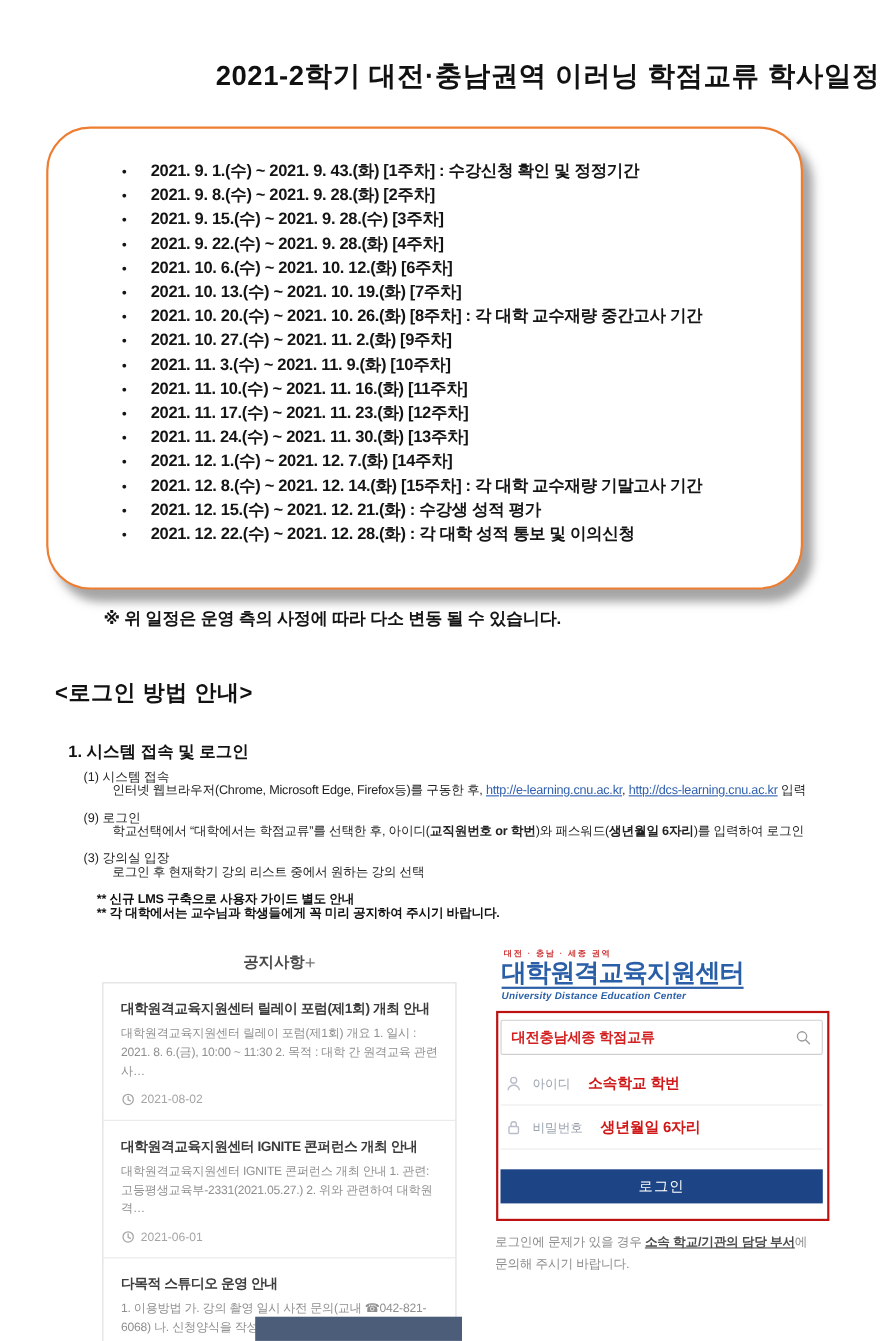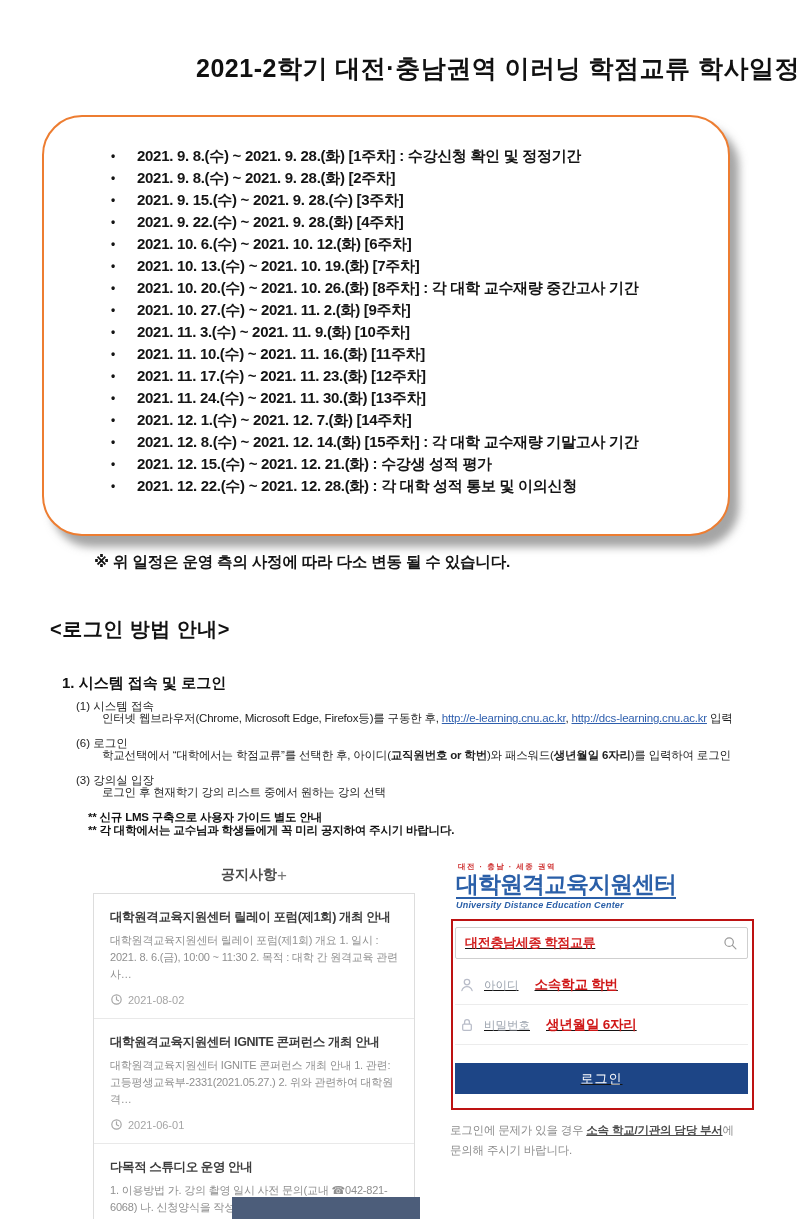--- a/index.html
+++ b/index.html
@@ -51,21 +51,21 @@
   .dcs .d{color:#16355f}.dcs .c{color:#a6bac9}.dcs .s{color:#8ab33e}
   .dcs-sub{font-size:6.5px;color:#9a9a9a;margin-top:2px;letter-spacing:.3px;white-space:nowrap;}
   .dcs-sub .red{color:#c00000;}
   .logo-right{margin-left:6px;padding-top:1px;}
   .region{font-size:7.5px;color:#cf3333;font-weight:700;letter-spacing:1.5px;margin-left:2px;}
   .name-kr{font-size:23px;font-weight:800;color:#2a5fa8;letter-spacing:-1px;line-height:1.05;
            border-bottom:2px solid #2a5fa8;padding-bottom:1px;white-space:nowrap;}
   .name-en{font-size:9px;font-weight:700;font-style:italic;color:#2a5fa8;margin-top:1px;letter-spacing:.2px;white-space:nowrap;}
 
   .red-box{position:absolute;left:451px;top:919px;width:303px;height:191px;border:2.5px solid #bd1212;
-           box-sizing:border-box;background:#fff;padding:6px 4px 0 2px;text-decoration:underline;}
+           box-sizing:border-box;background:#fff;padding:6px 4px 0 2px;}
   .search-row{height:30px;border:1px solid #cfcfcf;border-radius:2px;display:flex;align-items:center;
               padding:0 9px;background:#fff;cursor:text;}
   .search-text{flex:1;font-size:13px;font-weight:700;color:#d32020;letter-spacing:-.3px;}
   .icon-search{width:15px;height:15px;flex:0 0 auto;cursor:pointer;}
   .form-row{display:flex;align-items:center;margin-top:17px;padding:0 4px 10px;border-bottom:1px solid #ececec;cursor:text;}
   .form-row.pw{margin-top:11px;}
   .ficon{width:16px;height:16px;margin-right:9px;flex:0 0 auto;}
   .flabel{font-size:11.5px;color:#9aa2ad;margin-right:16px;}
   .fhint{font-size:13.5px;font-weight:700;color:#d01818;letter-spacing:-.2px;}
   .login-btn{display:block;width:100%;height:31px;margin-top:18px;background:#1d4586;color:#fff;border:none;
@@ -80,21 +80,21 @@
 </head>
 <body>
 
 <div class="page">
 
   <h1 class="title">2021-2학기 대전·충남권역 이러닝 학점교류 학사일정</h1>
 
   <div class="schedule-box">
     <ul class="schedule-list">
 
-        <li class="schedule-item">2021. 9. 8.(수) ~ 2021. 9. 28.(화) [1주차] : 수강신청 확인 및 정정기간</li>
+        <li class="schedule-item">2021. 9. 1.(수) ~ 2021. 9. 43.(화) [1주차] : 수강신청 확인 및 정정기간</li>
 
         <li class="schedule-item">2021. 9. 8.(수) ~ 2021. 9. 28.(화) [2주차]</li>
 
         <li class="schedule-item">2021. 9. 15.(수) ~ 2021. 9. 28.(수) [3주차]</li>
 
         <li class="schedule-item">2021. 9. 22.(수) ~ 2021. 9. 28.(화) [4주차]</li>
 
 
         <li class="schedule-item">2021. 10. 6.(수) ~ 2021. 10. 12.(화) [6주차]</li>
 
@@ -126,21 +126,21 @@
   <div class="note">※ 위 일정은 운영 측의 사정에 따라 다소 변동 될 수 있습니다.</div>
 
   <div class="guide-heading">&lt;로그인 방법 안내&gt;</div>
   <div class="guide-sec">1. 시스템 접속 및 로그인</div>
 
   <div class="glabel s1l">(1) 시스템 접속</div>
   <div class="gdesc s1d">
     <span>인터넷 웹브라우저(Chrome, Microsoft Edge, Firefox등)를 구동한 후, </span><a class="link">http://e-learning.cnu.ac.kr</a><span>, </span><a class="link">http://dcs-learning.cnu.ac.kr</a><span> 입력</span>
   </div>
 
-  <div class="glabel s2l">(6) 로그인</div>
+  <div class="glabel s2l">(9) 로그인</div>
   <div class="gdesc s2d">
     <span>학교선택에서 “대학에서는 학점교류”를 선택한 후, 아이디(</span><span class="gb">교직원번호 or 학번</span><span>)와 패스워드(</span><span class="gb">생년월일 6자리</span><span>)를 입력하여 로그인</span>
   </div>
 
   <div class="glabel s3l">(3) 강의실 입장</div>
   <div class="gdesc s3d">로그인 후 현재학기 강의 리스트 중에서 원하는 강의 선택</div>
 
   <div class="gnote n1">** 신규 LMS 구축으로 사용자 가이드 별도 안내</div>
   <div class="gnote n2">** 각 대학에서는 교수님과 학생들에게 꼭 미리 공지하여 주시기 바랍니다.</div>
 

